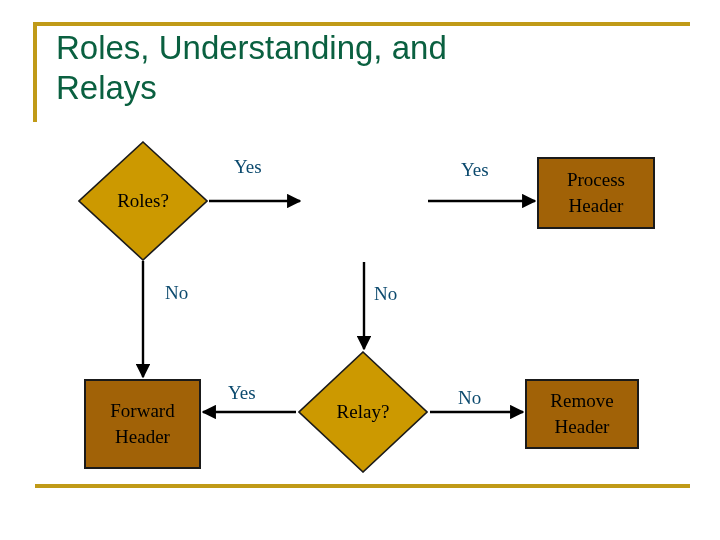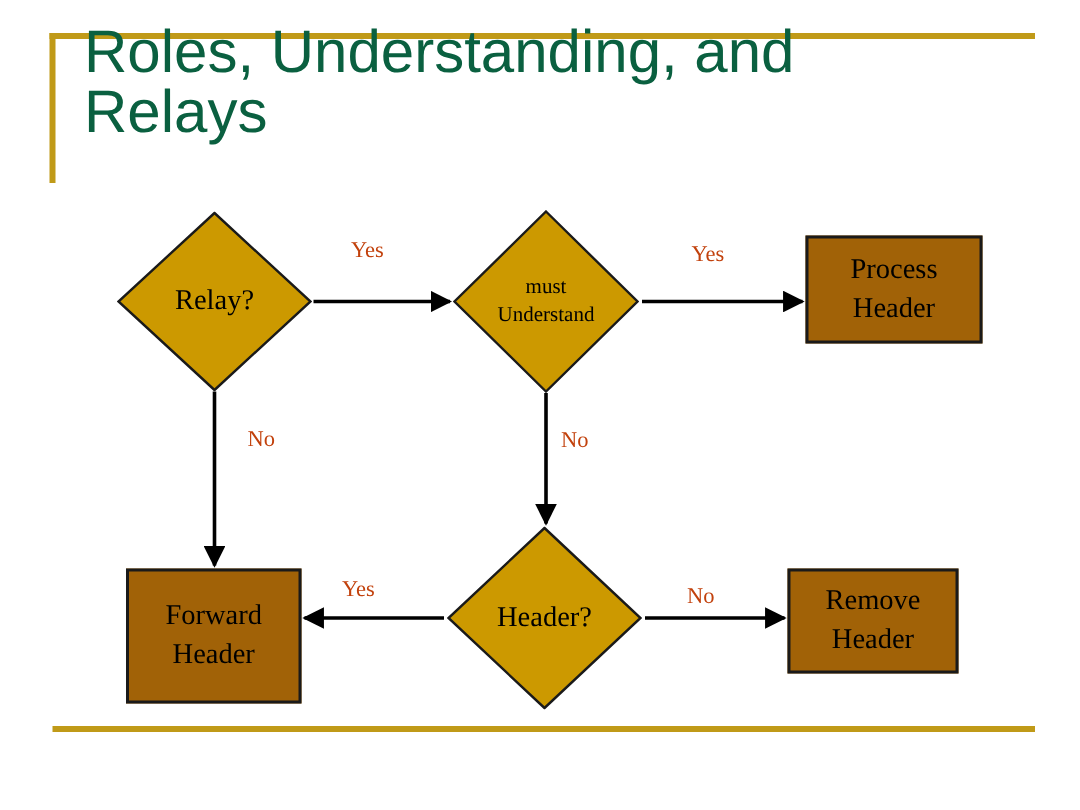--- a/index.html
+++ b/index.html
@@ -23,25 +23,25 @@
     top: 22px;
     width: 657px;
     height: 100px;
     border-top: 4px solid #C09A18;
     border-left: 4px solid #C09A18;
     box-sizing: border-box;
   }
   #page-title {
     position: absolute;
     left: 56px;
-    top: 15px;
+    top: 28px;
     width: 560px;
     color: #0A6040;
     font-family: "Liberation Sans", sans-serif;
-    font-size: 40px;
+    font-size: 33px;
     line-height: 40px;
     font-weight: normal;
     letter-spacing: 0px;
     white-space: pre-line;
   }
 
   
   #bottom-rule {
     position: absolute;
     left: 35px;
@@ -91,23 +91,23 @@
     font-family: "Liberation Serif", serif;
     white-space: pre-line;
     pointer-events: none;
   }
   .diamond-label.big  { font-size: 19px; line-height: 24px; }
   .diamond-label.small{ font-size: 14px; line-height: 19px; }
 
   
   .edge-label {
     position: absolute;
-    color: #c2410c;
+    color: #0c4a6e;
     font-family: "Liberation Serif", serif;
-    font-size: 15px;
+    font-size: 19px;
     line-height: 22px;
     white-space: nowrap;
   }
 
   
   #connectors {
     position: absolute;
     left: 0;
     top: 0;
     width: 720px;
@@ -142,42 +142,35 @@
 
     <line x1="296" y1="412" x2="203" y2="412" stroke="#000000" stroke-width="2.4" marker-end="url(#arrow)"></line>
 
     <line x1="430" y1="412" x2="523" y2="412" stroke="#000000" stroke-width="2.4" marker-end="url(#arrow)"></line>
   </svg>
 
   <div class="diamond-wrap" style="left:78px; top:141px; width:130px; height:120px;">
     <svg width="130" height="120" viewBox="0 0 130 120" xmlns="http://www.w3.org/2000/svg">
       <polygon points="65,1 129,60 65,119 1,60" fill="#CC9900" stroke="#1A1A1A" stroke-width="1.6"></polygon>
     </svg>
-    <div class="diamond-label big">Relay?</div>
+    <div class="diamond-label big">Roles?</div>
   </div>
 
-  <div class="diamond-wrap" style="left:302px; top:140px; width:124px; height:122px;">
-    <svg width="124" height="122" viewBox="0 0 124 122" xmlns="http://www.w3.org/2000/svg">
-      <polygon points="62,1 123,61 62,121 1,61" fill="#CC9900" stroke="#1A1A1A" stroke-width="1.6"></polygon>
-    </svg>
-    <div class="diamond-label small">must
-Understand</div>
-  </div>
 
   <div class="shape-box" style="left:537px; top:157px; width:118px; height:72px;">Process
 Header</div>
 
   <div class="shape-box" style="left:84px; top:379px; width:117px; height:90px;">Forward
 Header</div>
 
   <div class="diamond-wrap" style="left:298px; top:351px; width:130px; height:122px;">
     <svg width="130" height="122" viewBox="0 0 130 122" xmlns="http://www.w3.org/2000/svg">
       <polygon points="65,1 129,61 65,121 1,61" fill="#CC9900" stroke="#1A1A1A" stroke-width="1.6"></polygon>
     </svg>
-    <div class="diamond-label big">Header?</div>
+    <div class="diamond-label big">Relay?</div>
   </div>
 
   <div class="shape-box" style="left:525px; top:379px; width:114px; height:70px;">Remove
 Header</div>
 
   <div class="edge-label" style="left:234px; top:156px;">Yes</div>
 
   <div class="edge-label" style="left:461px; top:159px;">Yes</div>
 
   <div class="edge-label" style="left:165px; top:282px;">No</div>

